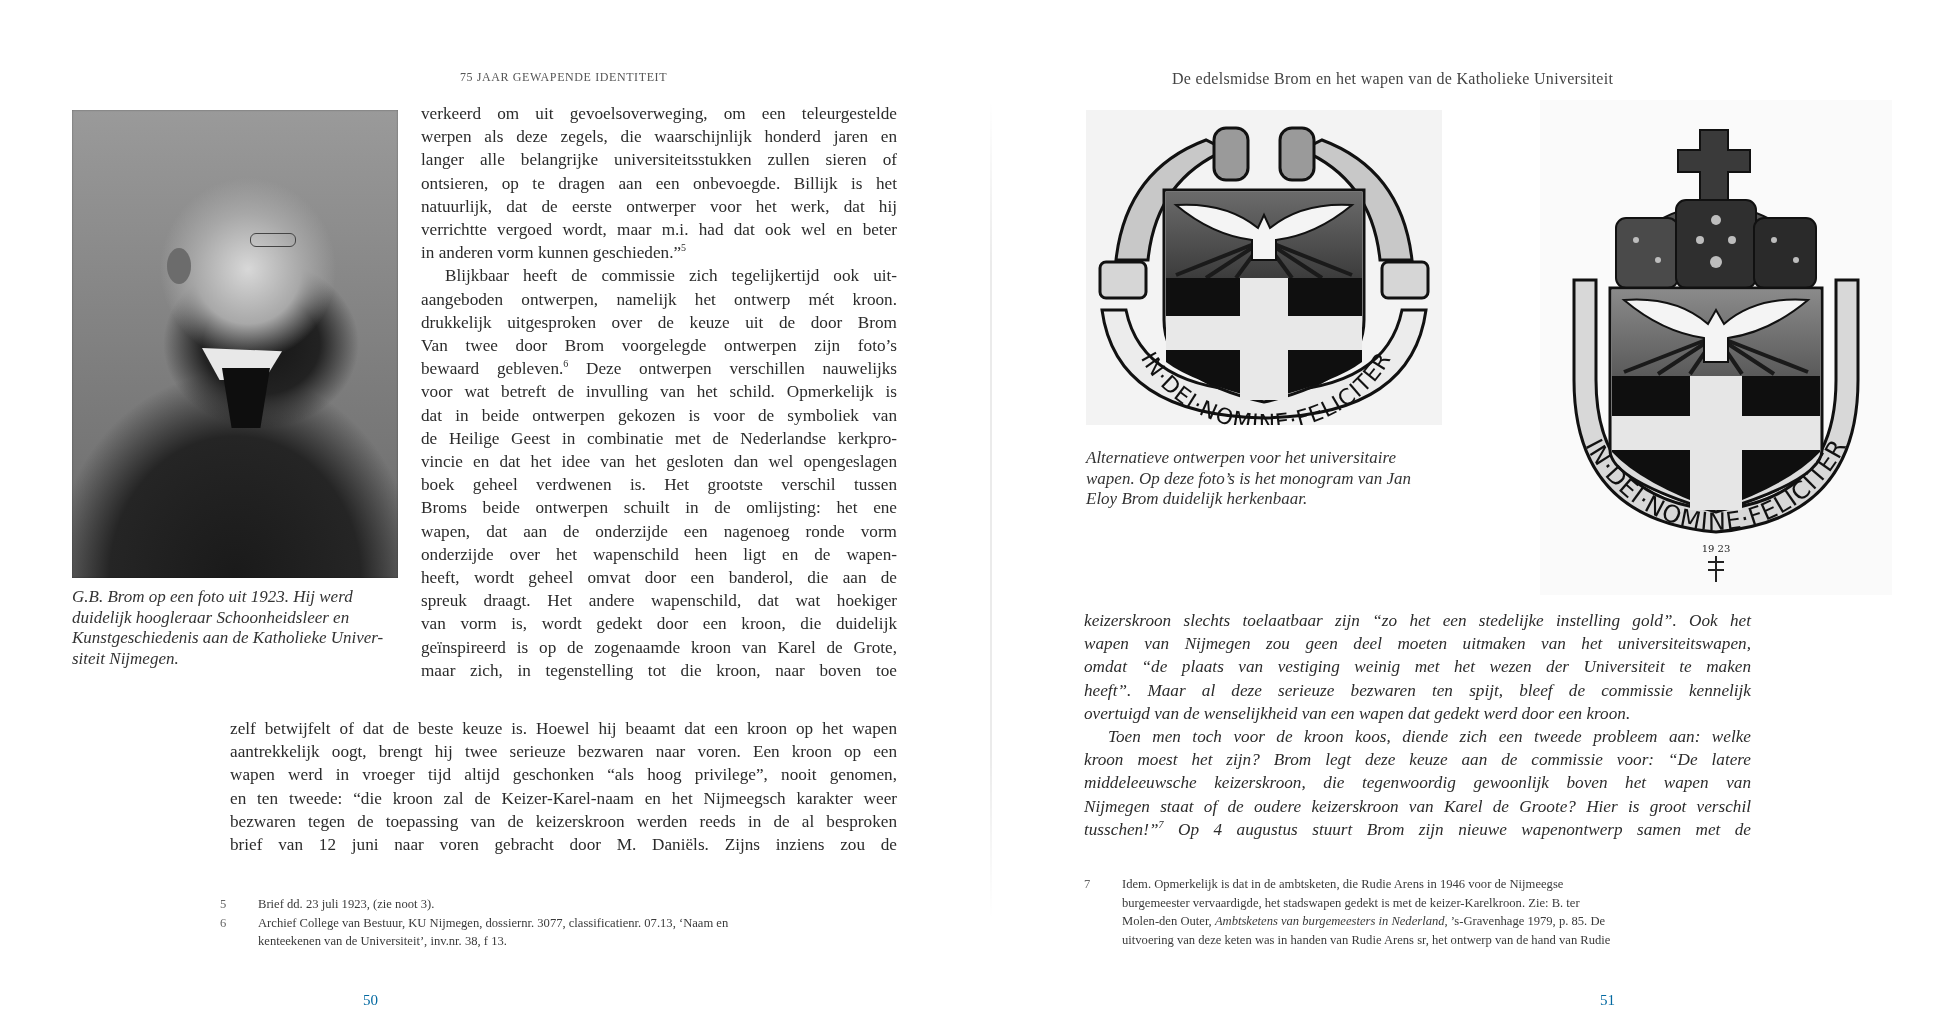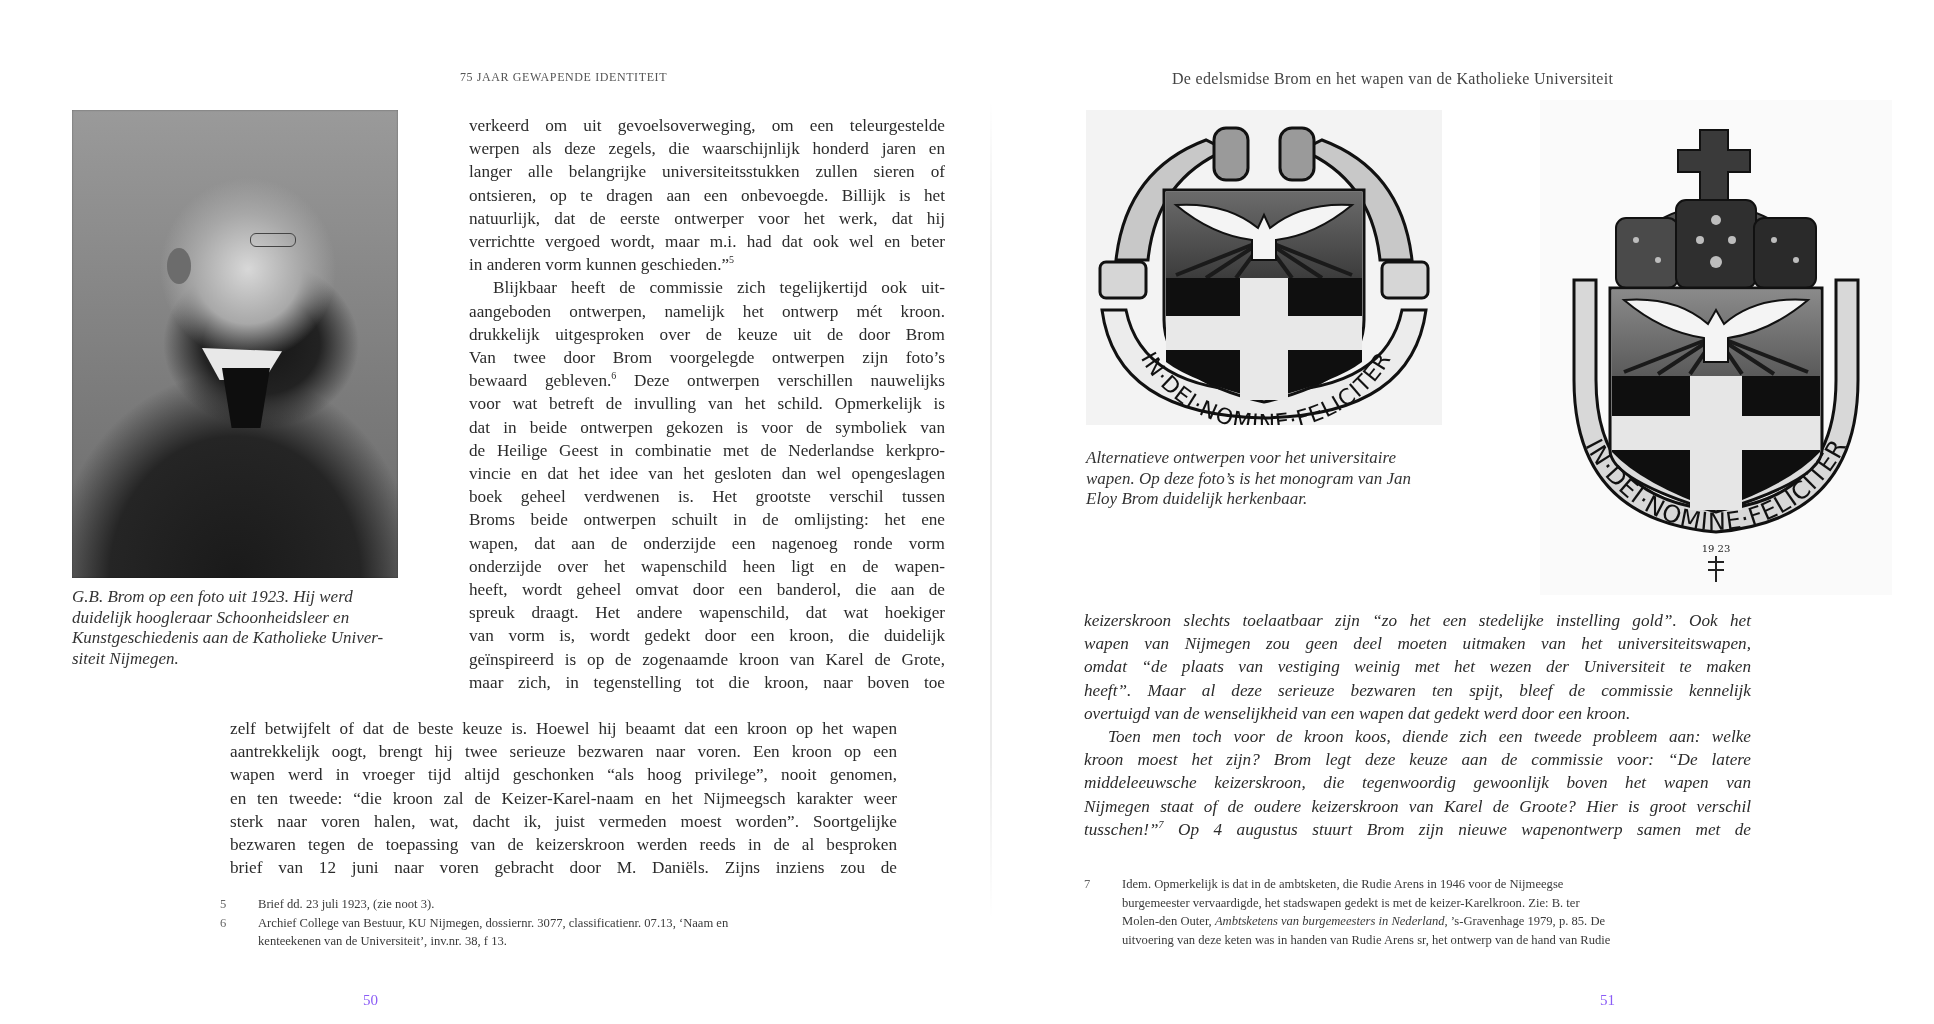--- a/index.html
+++ b/index.html
@@ -30,21 +30,21 @@
   .photo .tie { position:absolute; left:150px; top:258px; width:48px; height:60px; background:#0e0e0e;
                 clip-path:polygon(0 0,100% 0,80% 100%,20% 100%); }
   .photo .ear { position:absolute; left:95px; top:138px; width:24px; height:36px; border-radius:50%; background:#6c6c6c; }
   .photo .glasses { position:absolute; left:178px; top:123px; width:44px; height:12px; border:1px solid #444; border-radius:6px; }
   .caption { position:absolute; font-style:italic; font-size:17px; line-height:20.5px; color:#333; }
   #photo-caption { left:72px; top:587px; width:330px; }
   #emblem-caption { left:1086px; top:448px; width:380px; }
   .footnotes { position:absolute; font-size:12.6px; line-height:18.5px; color:#3a3a3a; }
   .footnotes .fn { position:relative; padding-left:38px; }
   .footnotes .fn-num { position:absolute; left:0; top:0; color:#666; }
-  .page-number { position:absolute; top:992px; font-size:15px; color:#8b5cf6; }
+  .page-number { position:absolute; top:992px; font-size:15px; color:#0369a1; }
   .emblem { position:absolute; }
   #emblem-a { left:1086px; top:110px; width:356px; height:315px; background:#f3f3f3; }
   #emblem-b { left:1540px; top:100px; width:352px; height:495px; background:#fafafa; }
   .emblem svg { display:block; width:100%; height:100%; }
 </style>
 </head>
 <body>
 
 <div class="gutter"></div>
 
@@ -58,21 +58,21 @@
     <div class="tie"></div>
   </div>
 
   <div class="caption" id="photo-caption">
     <div>G.B. Brom op een foto uit 1923. Hij werd</div>
     <div>duidelijk hoogleraar Schoonheidsleer en</div>
     <div>Kunstgeschiedenis aan de Katholieke Univer-</div>
     <div>siteit Nijmegen.</div>
   </div>
 
-  <div class="body-text" style="left:421px; top:114px; width:476px;margin-left:48px;">
+  <div class="body-text" style="left:421px; top:102px; width:476px;">
     <span class="line">verkeerd om uit gevoelsoverweging, om een teleurgestelde</span>
     <span class="line">werpen als deze zegels, die waarschijnlijk honderd jaren en</span>
     <span class="line">langer alle belangrijke universiteitsstukken zullen sieren of</span>
     <span class="line">ontsieren, op te dragen aan een onbevoegde. Billijk is het</span>
     <span class="line">natuurlijk, dat de eerste ontwerper voor het werk, dat hij</span>
     <span class="line">verrichtte vergoed wordt, maar m.i. had dat ook wel en beter</span>
     <span class="line last"><span>in anderen vorm kunnen geschieden.”</span><sup>5</sup></span>
     <span class="line indent">Blijkbaar heeft de commissie zich tegelijkertijd ook uit-</span>
     <span class="line">aangeboden ontwerpen, namelijk het ontwerp mét kroon.</span>
     <span class="line">drukkelijk uitgesproken over de keuze uit de door Brom</span>
@@ -91,21 +91,20 @@
     <span class="line">van vorm is, wordt gedekt door een kroon, die duidelijk</span>
     <span class="line">geïnspireerd is op de zogenaamde kroon van Karel de Grote,</span>
     <span class="line">maar zich, in tegenstelling tot die kroon, naar boven toe</span>
   </div>
 
   <div class="body-text" style="left:230px; top:717px; width:667px;">
     <span class="line">zelf betwijfelt of dat de beste keuze is. Hoewel hij beaamt dat een kroon op het wapen</span>
     <span class="line">aantrekkelijk oogt, brengt hij twee serieuze bezwaren naar voren. Een kroon op een</span>
     <span class="line">wapen werd in vroeger tijd altijd geschonken “als hoog privilege”, nooit genomen,</span>
     <span class="line">en ten tweede: “die kroon zal de Keizer-Karel-naam en het Nijmeegsch karakter weer</span>
-    <span class="line">sterk naar voren halen, wat, dacht ik, juist vermeden moest worden”. Soortgelijke</span>
     <span class="line">bezwaren tegen de toepassing van de keizerskroon werden reeds in de al besproken</span>
     <span class="line">brief van 12 juni naar voren gebracht door M. Daniëls. Zijns inziens zou de</span>
   </div>
 
   <div class="footnotes" style="left:220px; top:895px; width:680px;">
     <div class="fn">
       <span class="fn-num">5</span>
       <div>Brief dd. 23 juli 1923, (zie noot 3).</div>
     </div>
     <div class="fn">

